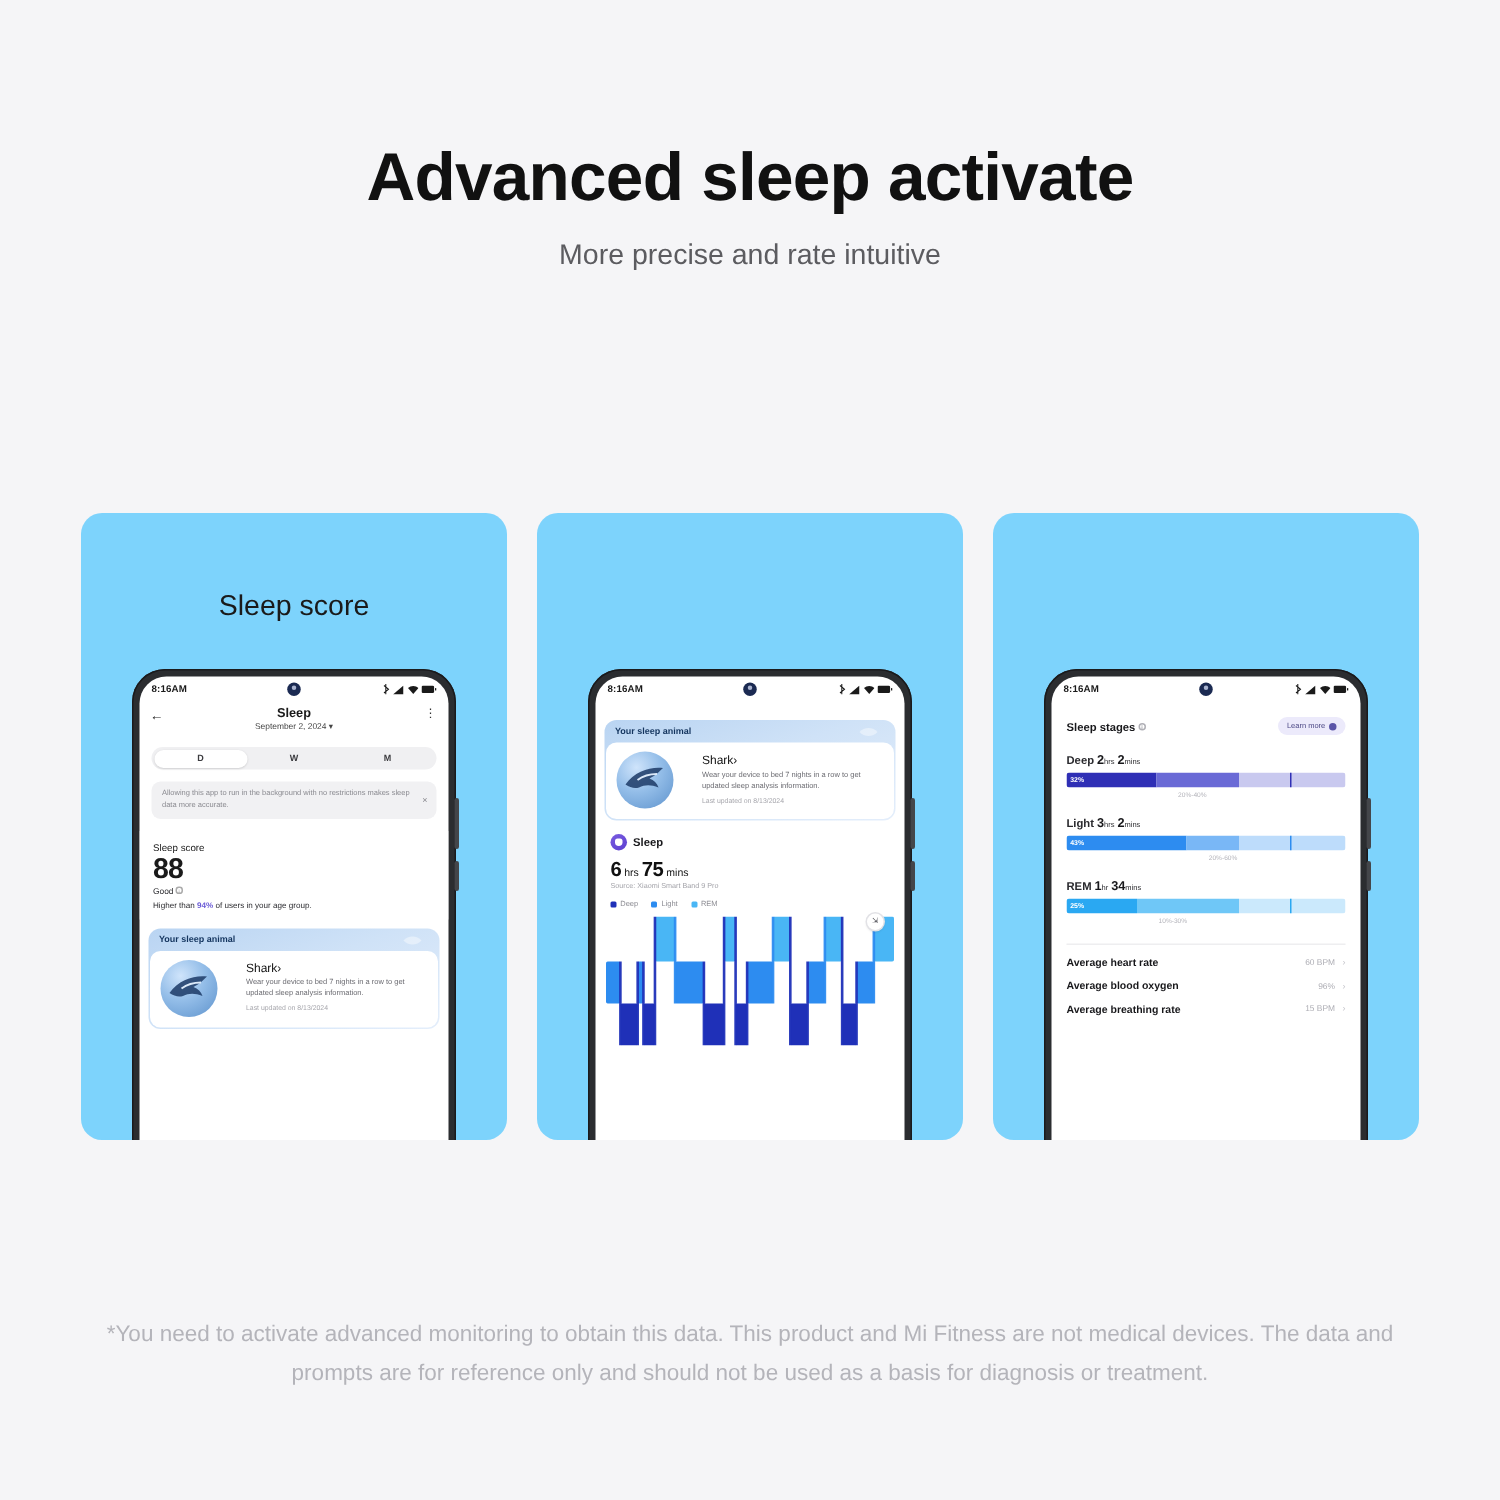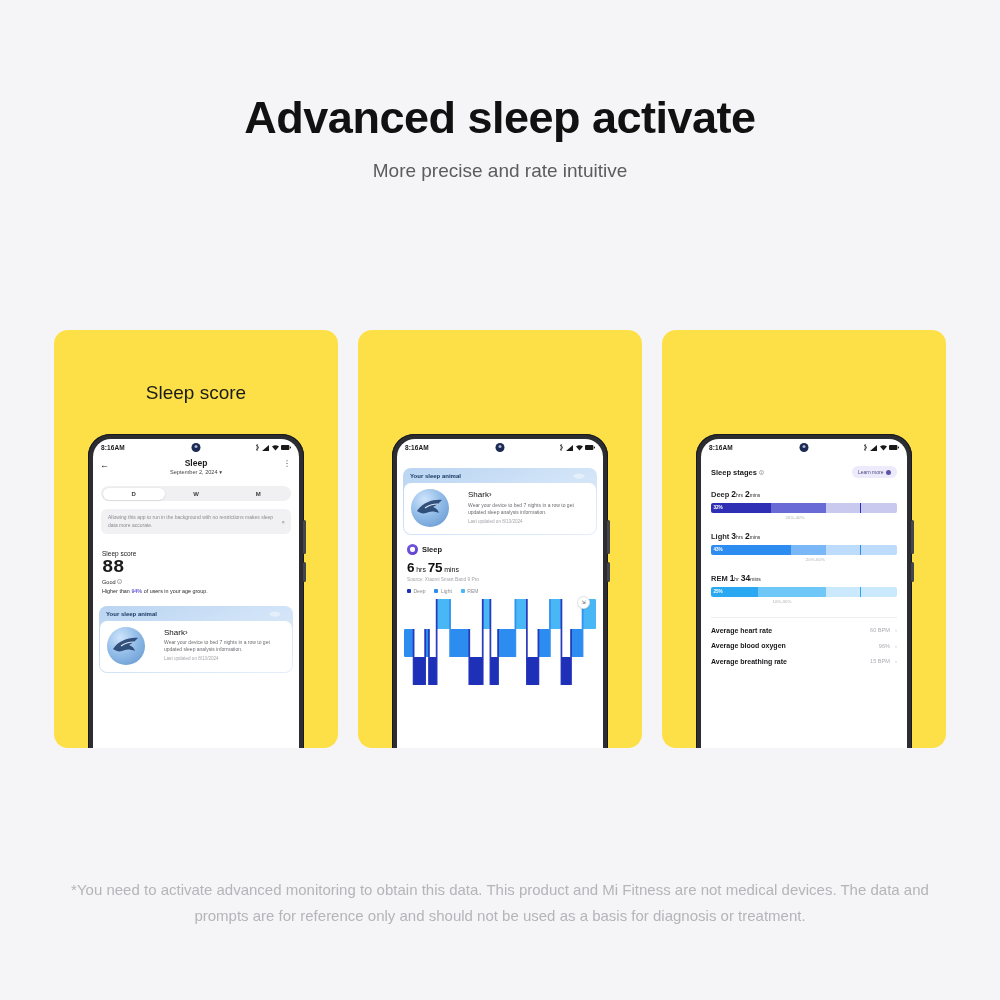--- a/index.html
+++ b/index.html
@@ -21,22 +21,22 @@
   }
   .hero-sub {
     position:absolute; top:160px; left:0; width:1000px;
     text-align:center;
     font-size:19px; color:#5c5c60; font-weight:400;
   }
 
   
   .cards { position:absolute; top:330px; left:54px; width:892px; height:418px; }
   .card {
-    position:absolute; top:0; width:284px; height:418px;
-    background:#fde047; border-radius:14px; overflow:hidden;
+    position:absolute; top:12px; width:284px; height:418px;
+    background:#7dd3fc; border-radius:14px; overflow:hidden;
   }
   .card.c0 { left:0; }
   .card.c1 { left:304px; }
   .card.c2 { left:608px; }
   .card-title {
     position:absolute; top:52px; left:0; width:100%;
     text-align:center; font-size:19px; color:#1a1a1a; font-weight:400;
   }
 
   
@@ -94,21 +94,21 @@
   }
   .seg > div.on { background:#fff; box-shadow:0 0.5px 1.5px rgba(0,0,0,.16); }
   .banner {
     margin:8px 8px 0 8px; background:#f1f1f3; border-radius:6px;
     padding:5px 16px 5px 7px; position:relative;
   }
   .banner p { font-size:5px; line-height:7.5px; color:#8b8b91; }
   .banner .x { position:absolute; right:6px; top:50%; transform:translateY(-50%); font-size:6px; color:#8b8b91; }
   .scorecard { margin:8px 0 0 0; background:#fff; padding:8px 9px 6px 9px; }
   .score-lbl { font-size:6.5px; color:#1a1a1a; }
-  .score-val { font-size:19px; font-weight:bold; line-height:21px; letter-spacing:-0.5px;font-family:Liberation Mono, monospace; }
+  .score-val { font-size:19px; font-weight:bold; line-height:21px; letter-spacing:-0.5px; }
   .score-good { font-size:5.6px; color:#2a2a2e; margin-top:1px; }
   .score-good .i { display:inline-block; width:4.5px; height:4.5px; border:0.6px solid #aaa; border-radius:50%;
      font-size:3.4px; line-height:4px; text-align:center; color:#999; vertical-align:1px; margin-left:1.5px;}
   .score-hint { font-size:5.4px; color:#2a2a2e; margin-top:2.5px; }
   .score-hint b { color:#6b5cd6; font-weight:bold; }
 
   
   .animal-wrap { margin:6px 6px 0 6px; border-radius:8px; padding:1px;
     background:linear-gradient(160deg,#b9d4f2 0%,#cfe2f7 45%,#e4eefb 100%); }
   .animal-head { font-size:6px; font-weight:bold; color:#13345e; padding:4px 6px 4px 6px; position:relative; }

